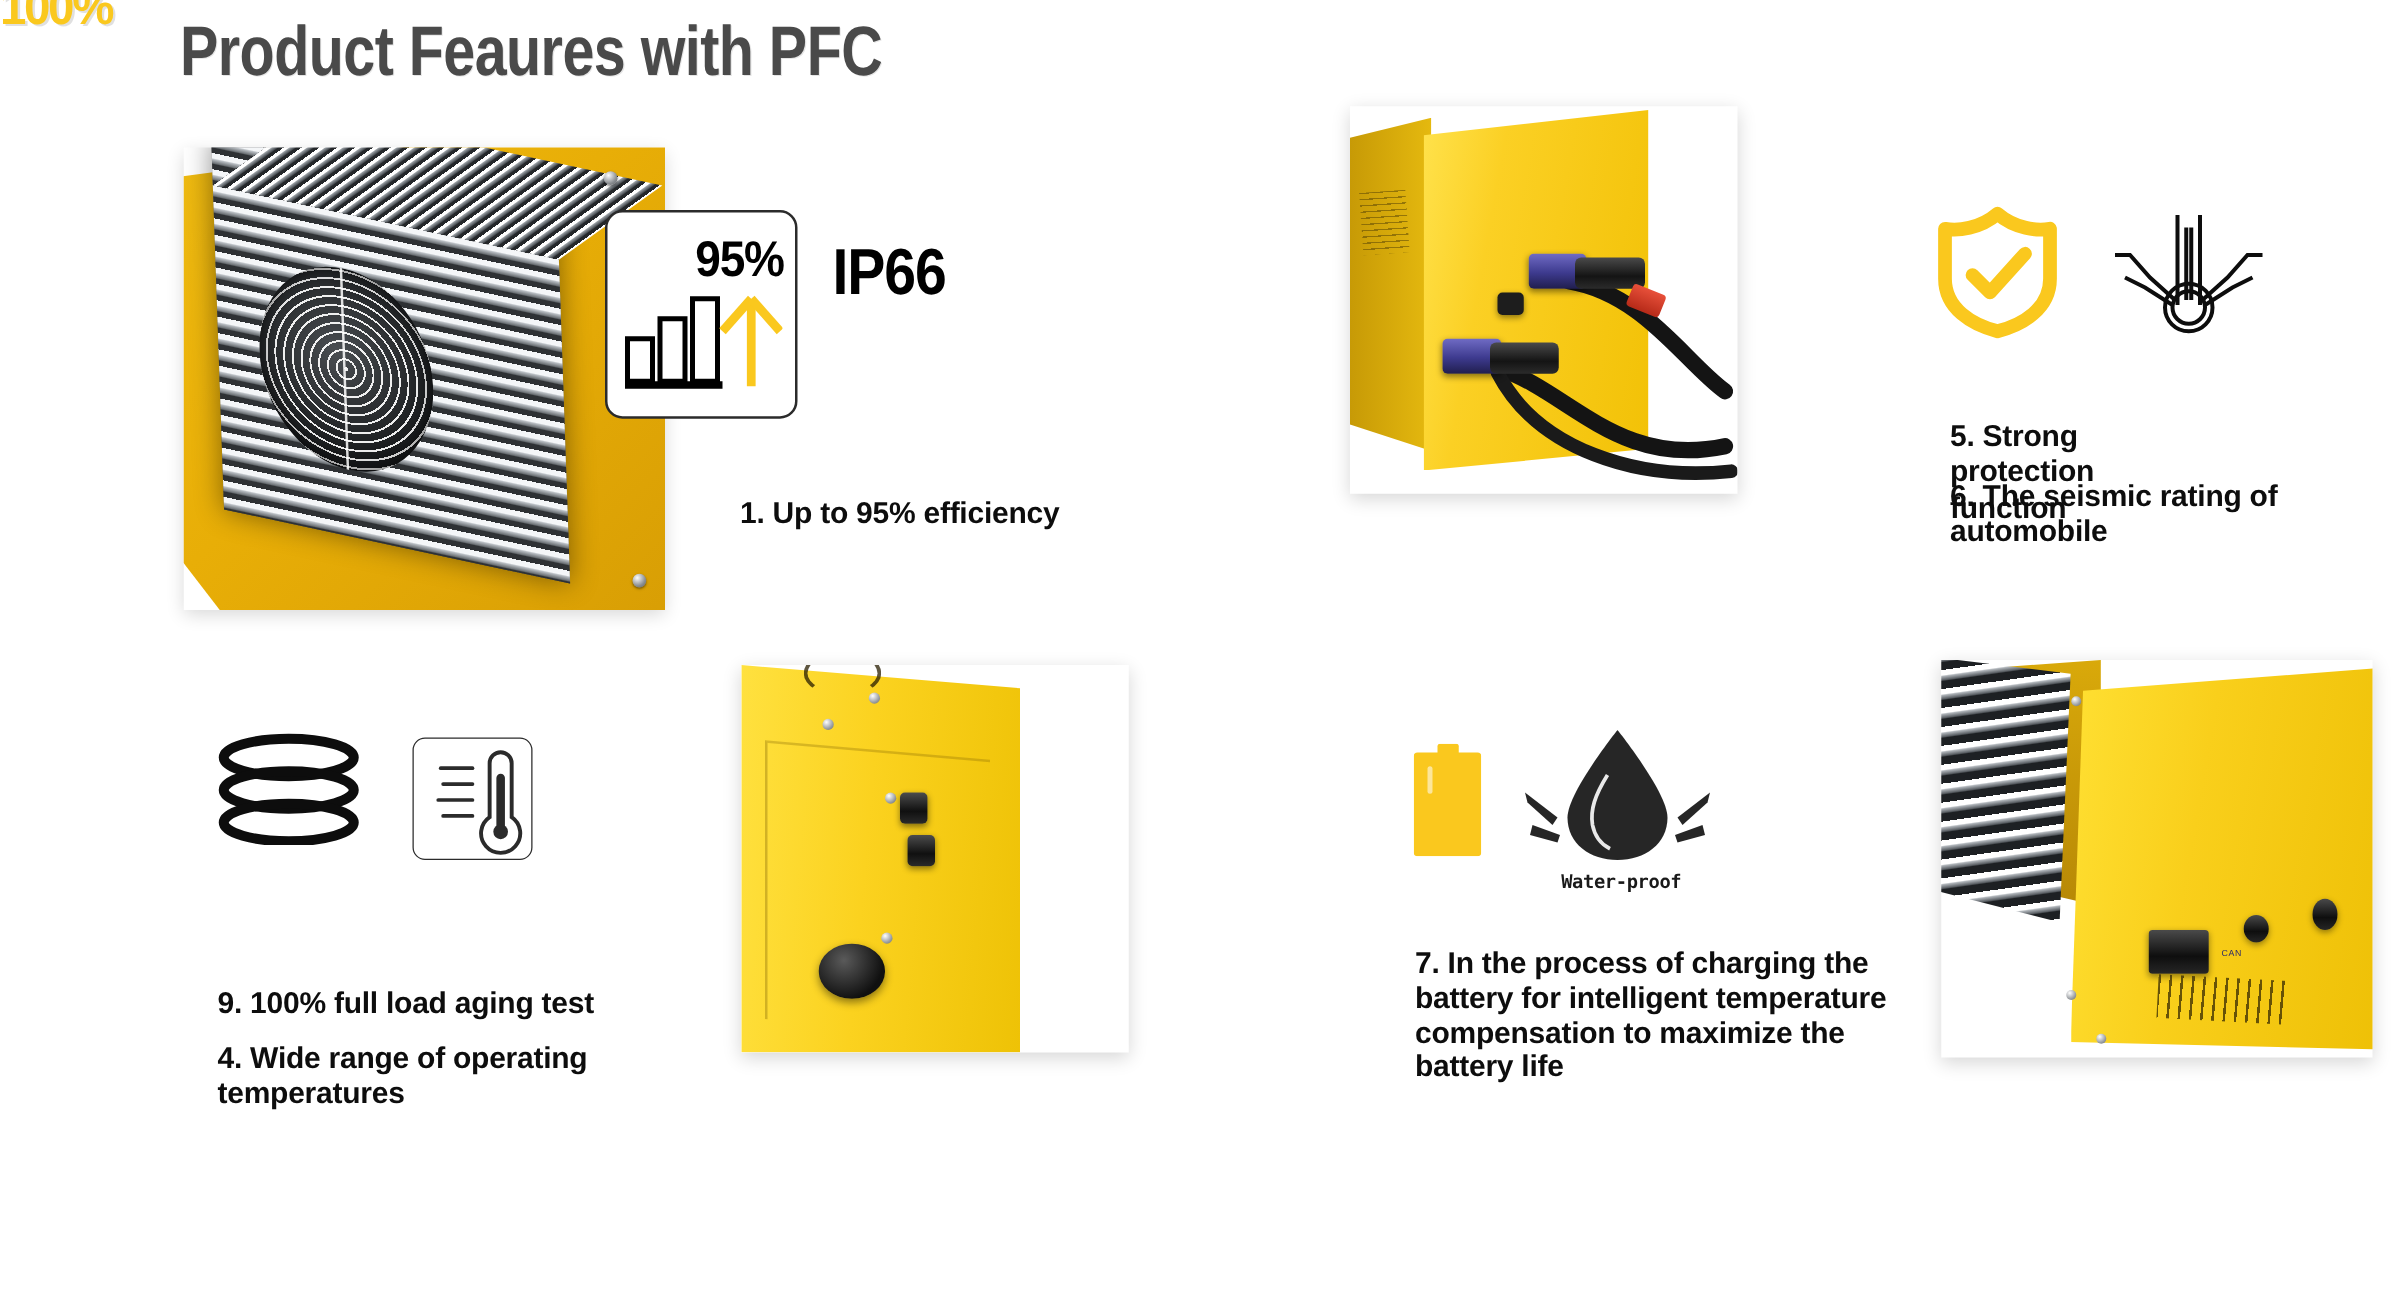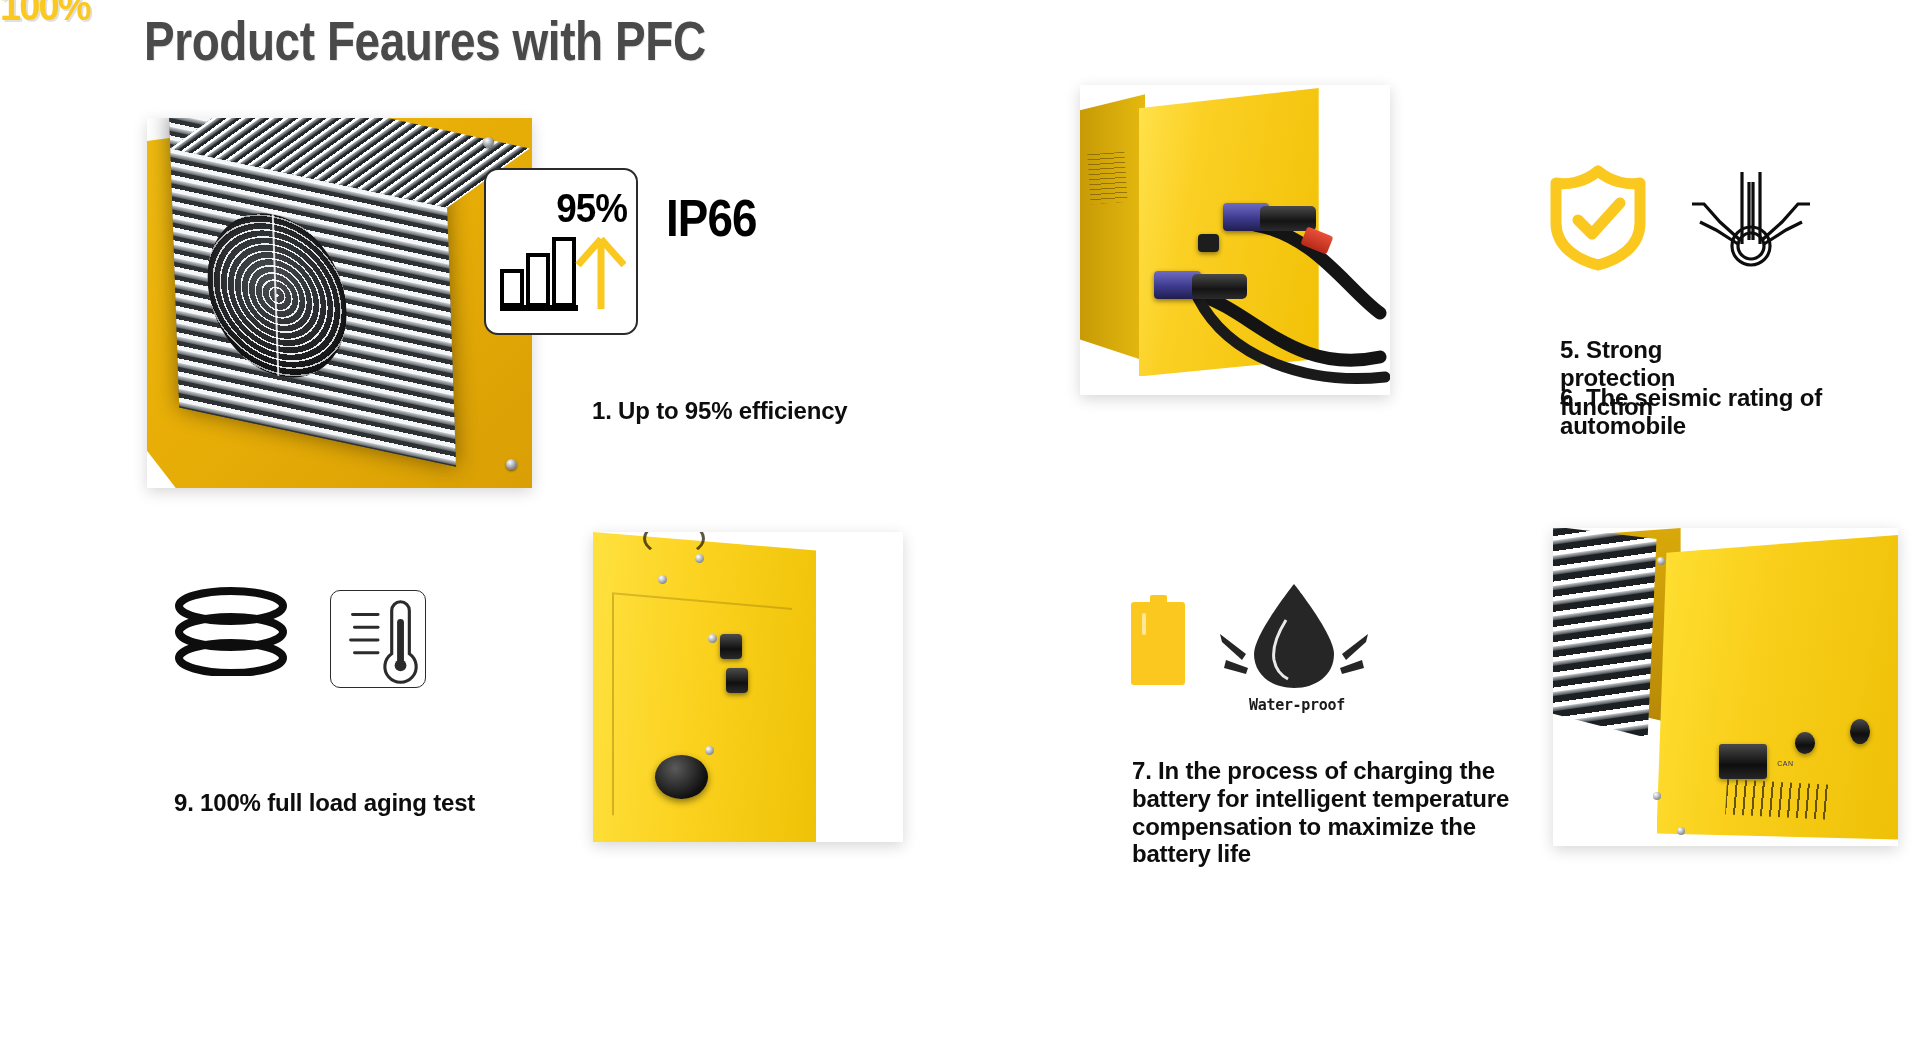--- a/index.html
+++ b/index.html
@@ -340,20 +340,21 @@
         <line x1="20" y1="50" x2="48" y2="50"></line>
         <line x1="24" y1="63" x2="48" y2="63"></line>
       </g>
       <path d="M62 20 a9 9 0 0 1 18 0 v44 a16 16 0 1 1 -18 0 Z" fill="none" stroke="#2b2b2b" stroke-width="3.2"></path>
       <line x1="71" y1="32" x2="71" y2="72" stroke="#2b2b2b" stroke-width="7" stroke-linecap="round"></line>
       <circle cx="71" cy="76" r="6" fill="#2b2b2b"></circle>
     </svg>
   </div>
 
   <div class="feat f3">9. 100% full load aging test</div>
+  <div class="feat f4">4. Wide range of operating temperatures</div>
 
   <div class="photo p3">
     <div class="photo-inner">
       <div class="panel"></div>
       <div class="groove"></div>
       <div class="grill"></div>
       <div class="scr" style="left:21%; top:14%;"></div>
       <div class="scr" style="left:33%; top:7%;"></div>
       <div class="scr" style="left:37%; top:33%;"></div>
       <div class="scr" style="left:36%; top:69%;"></div>

